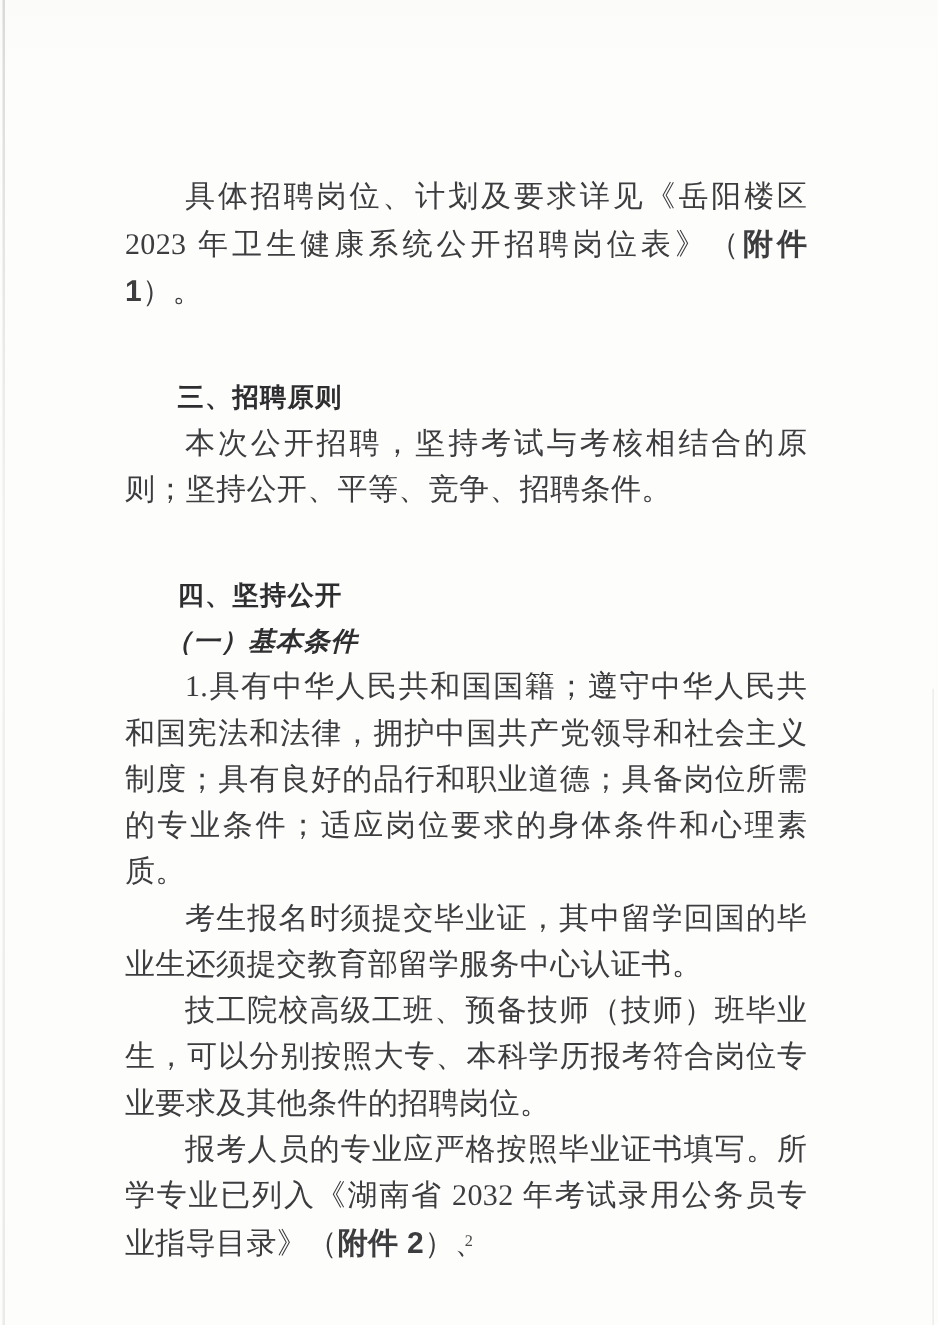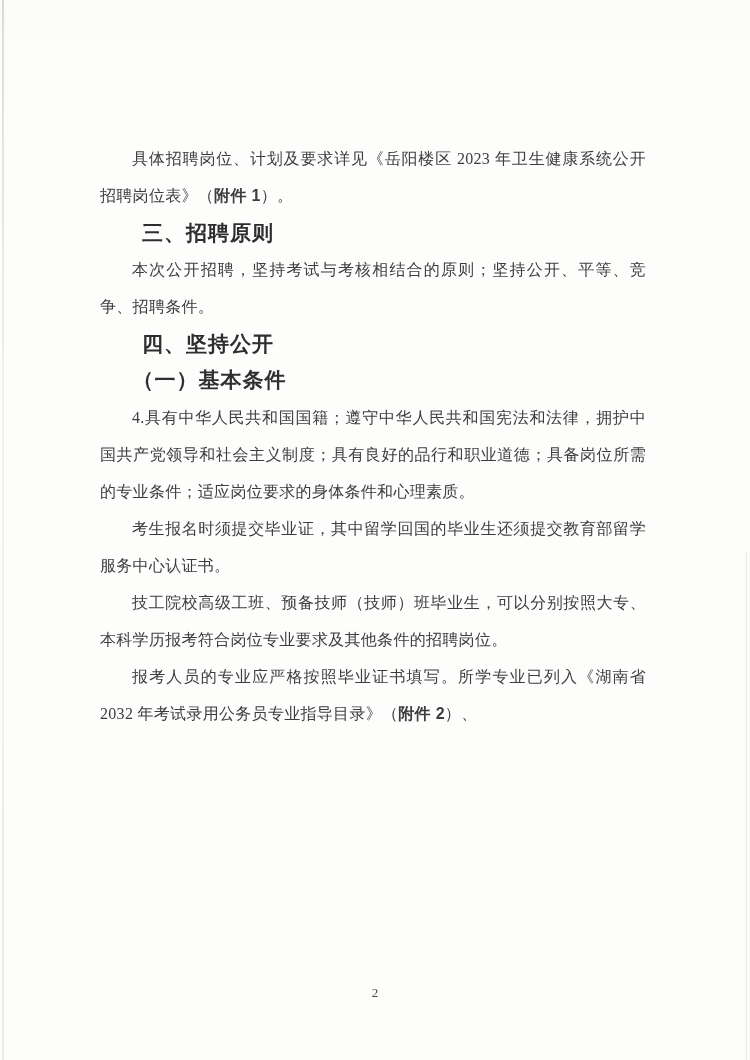--- a/index.html
+++ b/index.html
@@ -39,40 +39,42 @@
   }
   .doc {
     position: absolute;
     left: 100px;
     top: 140px;
     width: 546px;
     color: #3d3d40;
   }
   .doc p {
     margin: 0;
-    font-size: 16px;
+    font-size: 24px;
     line-height: 37px;
     text-align: justify;
     text-justify: inter-ideograph;
     text-indent: 2em;
     letter-spacing: 0.3px;
   }
   .doc p.heading {
     font-family: "Liberation Sans", "DejaVu Sans", sans-serif;
     font-weight: bold;
     font-size: 21px;
     color: #2e2e30;
     letter-spacing: 1px;
+    margin-top: 47px;
   }
   .doc p.subheading {
     font-weight: bold;
     font-size: 21px;
     color: #2f2f31;
     text-indent: 1.55em;
     letter-spacing: 1px;
+    font-style: italic;
   }
   .doc .b {
     font-family: "Liberation Sans", "DejaVu Sans", sans-serif;
     font-weight: bold;
   }
   .footer {
     position: absolute;
     left: 0; right: 0;
     top: 985px;
     text-align: center;
@@ -87,21 +89,21 @@
 <div class="page">
   <div class="edge-left"></div>
   <div class="edge-right"></div>
 
   <div class="doc" id="doc-blocks">
       <p class="body"><span>具体招聘岗位、计划及要求详见《岳阳楼区 2023 年卫生健康系统公开招聘岗位表》（</span><span class="b">附件 1</span><span>）。</span></p>
       <p class="heading"><span>三、招聘原则</span></p>
       <p class="body"><span>本次公开招聘，坚持考试与考核相结合的原则；坚持公开、平等、竞争、招聘条件。</span></p>
       <p class="heading"><span>四、坚持公开</span></p>
       <p class="subheading"><span>（一）基本条件</span></p>
-      <p class="body"><span>4.具有中华人民共和国国籍；遵守中华人民共和国宪法和法律，拥护中国共产党领导和社会主义制度；具有良好的品行和职业道德；具备岗位所需的专业条件；适应岗位要求的身体条件和心理素质。</span></p>
+      <p class="body"><span>1.具有中华人民共和国国籍；遵守中华人民共和国宪法和法律，拥护中国共产党领导和社会主义制度；具有良好的品行和职业道德；具备岗位所需的专业条件；适应岗位要求的身体条件和心理素质。</span></p>
       <p class="body"><span>考生报名时须提交毕业证，其中留学回国的毕业生还须提交教育部留学服务中心认证书。</span></p>
       <p class="body"><span>技工院校高级工班、预备技师（技师）班毕业生，可以分别按照大专、本科学历报考符合岗位专业要求及其他条件的招聘岗位。</span></p>
       <p class="body"><span>报考人员的专业应严格按照毕业证书填写。所学专业已列入《湖南省 2032 年考试录用公务员专业指导目录》（</span><span class="b">附件 2</span><span>）、</span></p>
     </div>
 
   <div class="footer">
     <span>2</span>
   </div>
 </div>
 

